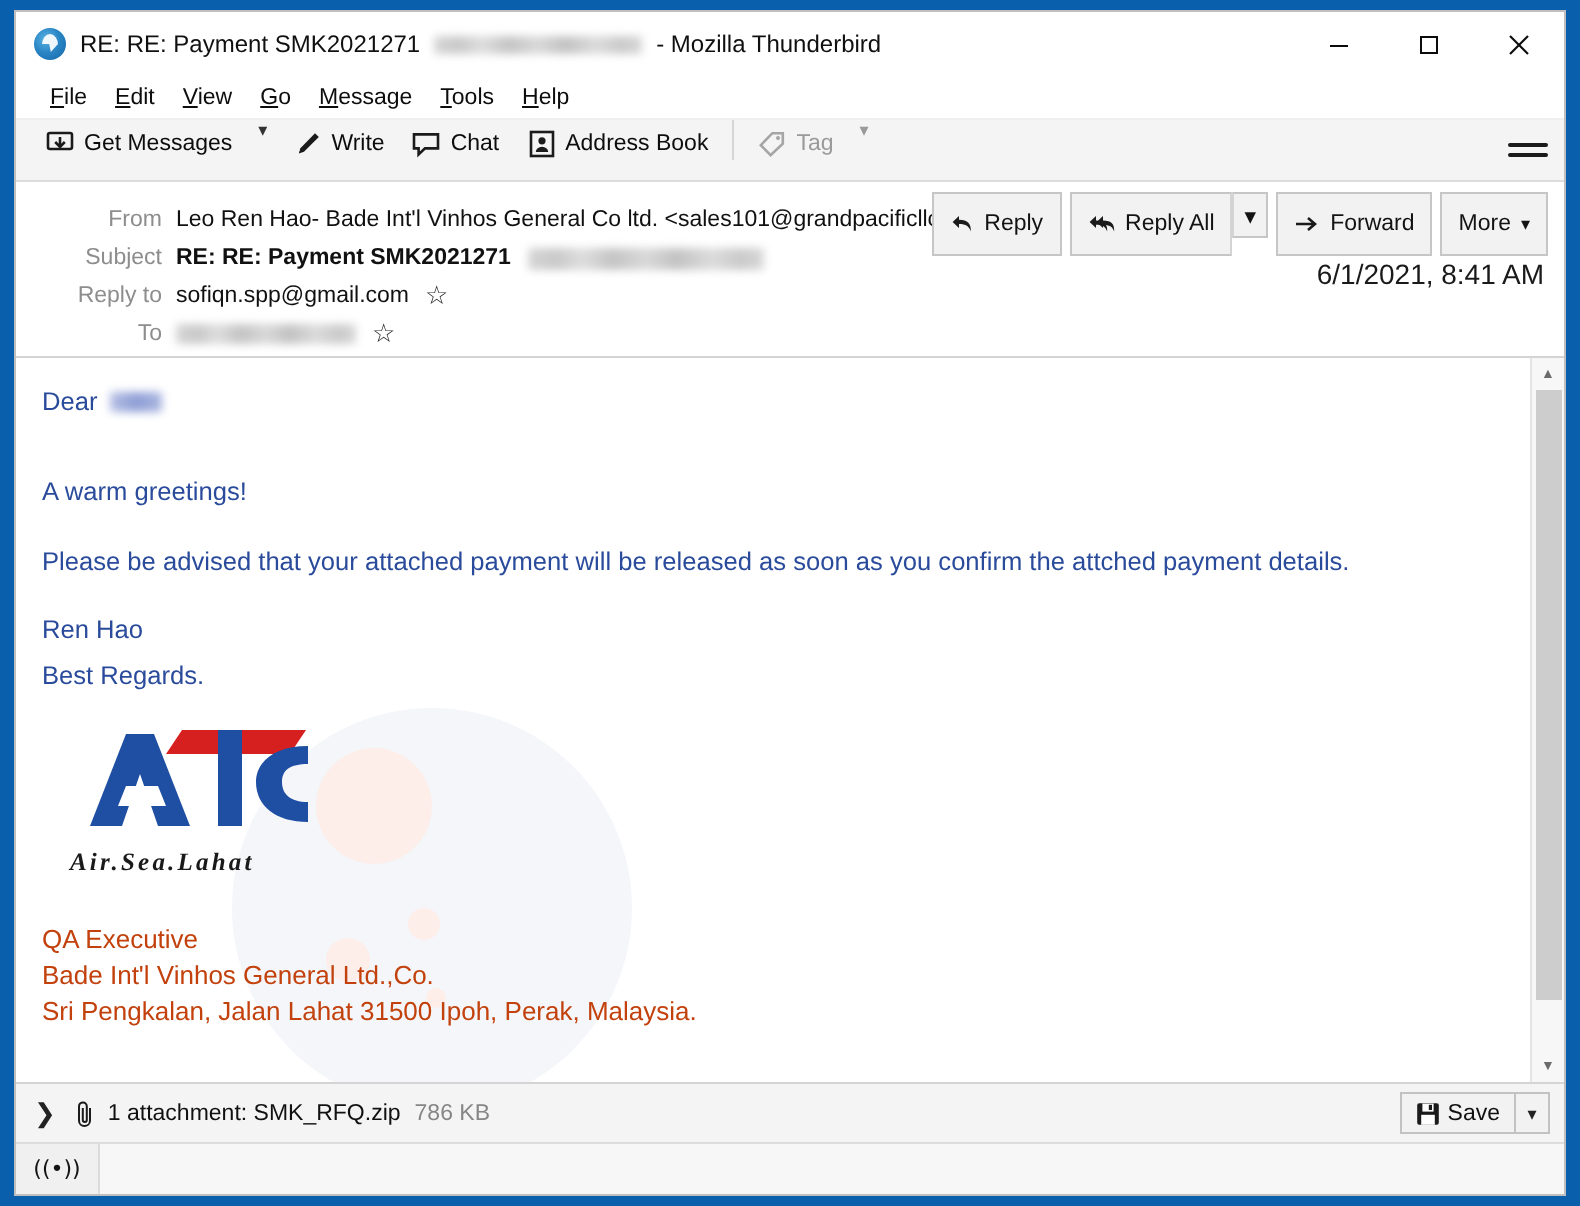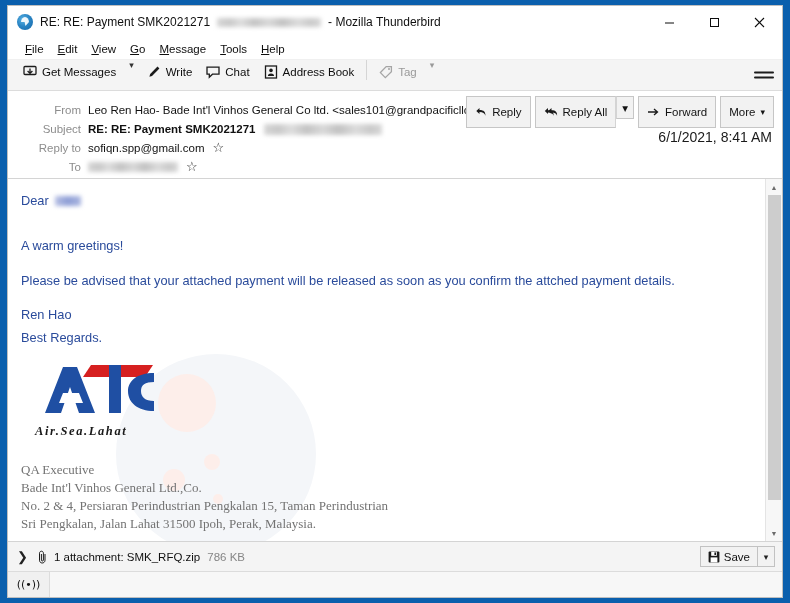--- a/index.html
+++ b/index.html
@@ -163,22 +163,22 @@
   }
   .bodycontent { position: relative; z-index: 2; }
   .bline {
     font-size: 12.8px; color: #2a4b9b;
     line-height: 1; margin-bottom: 0;
   }
   .gap-lg { height: 32px; }
   .gap-md { height: 22px; }
   .gap-sm { height: 10px; }
   .sig {
-    font-size: 13px; color: #737373; line-height: 18px;
-    font-family: Liberation Serif, serif;
+    font-size: 13px; color: #c2410c; line-height: 18px;
+    font-family: Liberation Sans, sans-serif;
   }
 
   
   .logo { margin: 18px 0 0 12px; width: 126px; }
   .logo svg { display: block; }
   .logo-tag {
     font-family: "Liberation Serif", serif;
     font-weight: bold; font-style: italic;
     font-size: 12.5px; color: #1a1a1a;
     letter-spacing: 1.6px;
@@ -443,21 +443,20 @@
             <path d="M30 30 L46 30 L50 40 L26 40 Z" fill="#ffffff"></path>
             <path d="M121 10 C104 10 95 18 95 28 C95 40 105 48 121 48 L121 38 C112 38 108 34 108 28 C108 22 112 19 121 19 Z" fill="#1f4fa3"></path>
             <path d="M121 17 L121 10 L112 20 Z" fill="#1f4fa3"></path>
           </svg>
           <div class="logo-tag">Air.Sea.Lahat</div>
         </div>
 
         <div class="sig" style="margin-top:22px;">
           <div>QA Executive</div>
           <div>Bade Int'l Vinhos General Ltd.,Co.</div>
-          <div>No. 2 &amp; 4, Persiaran Perindustrian Pengkalan 15, Taman Perindustrian</div>
           <div>Sri Pengkalan, Jalan Lahat 31500 Ipoh, Perak, Malaysia.</div>
         </div>
       </div>
     </div>
 
     <div class="vscroll">
       <div class="vs-arrow">▲</div>
       <div class="vs-track">
         <div class="vs-thumb"></div>
       </div>

